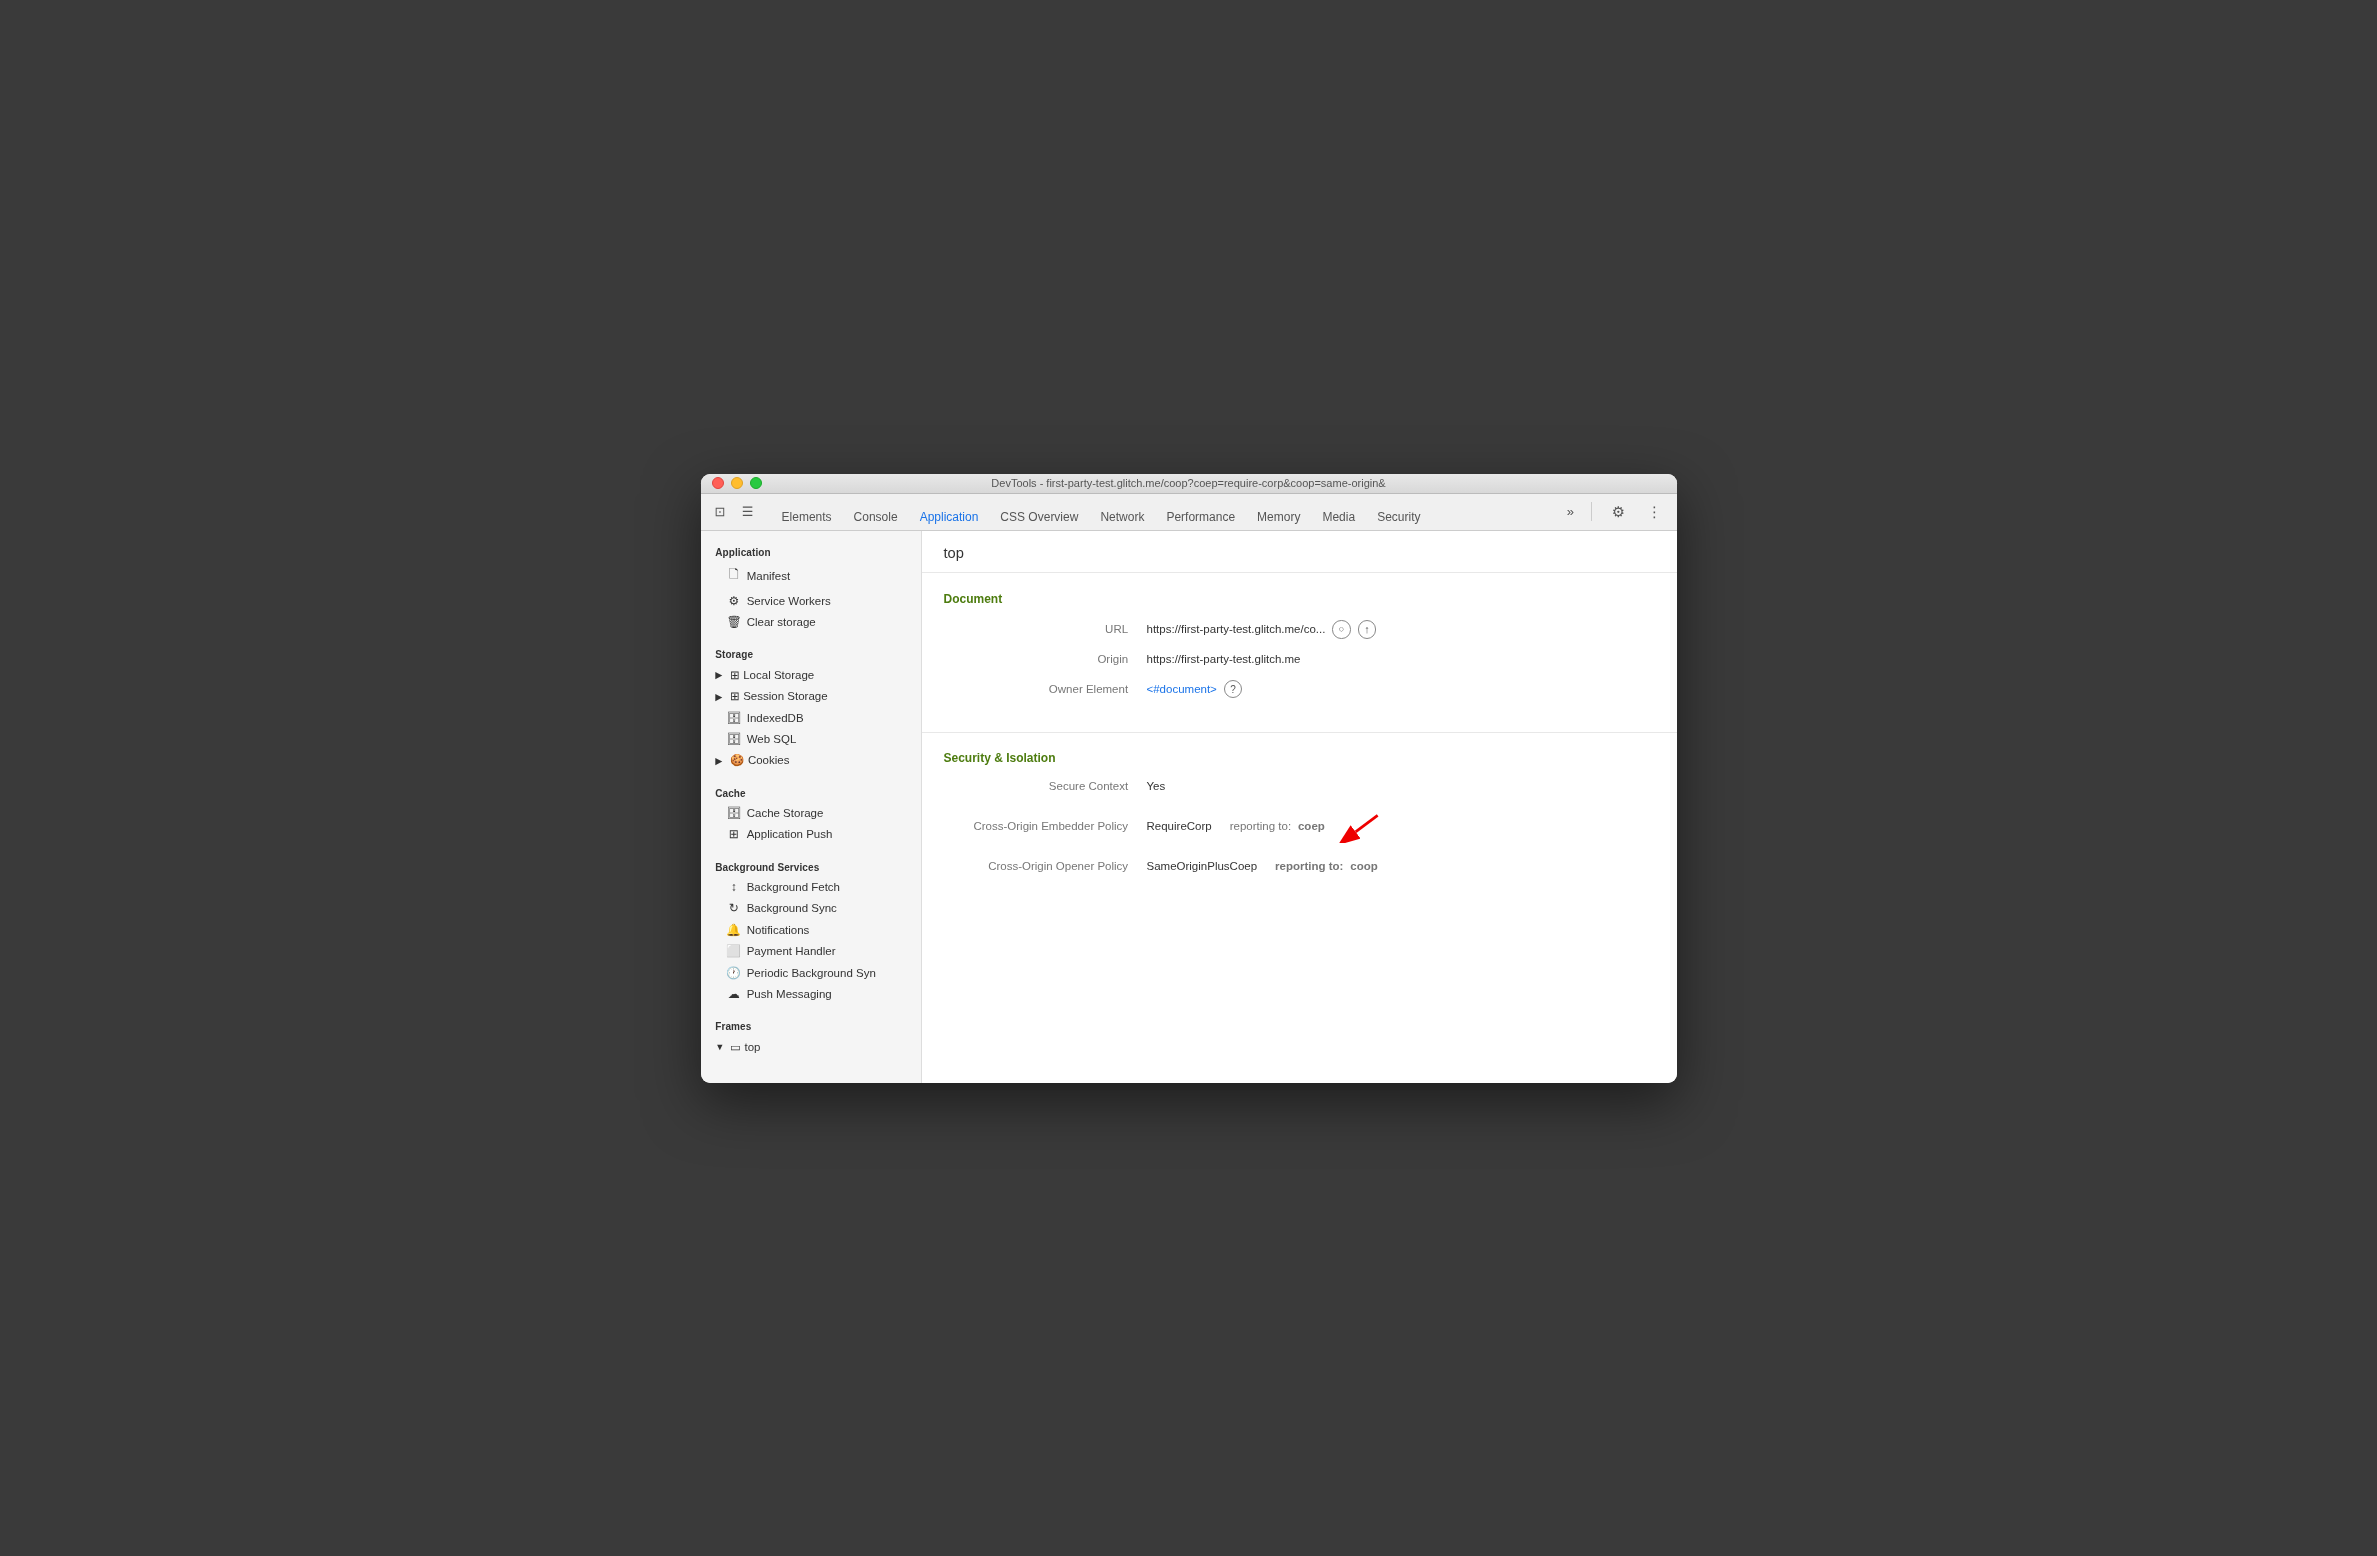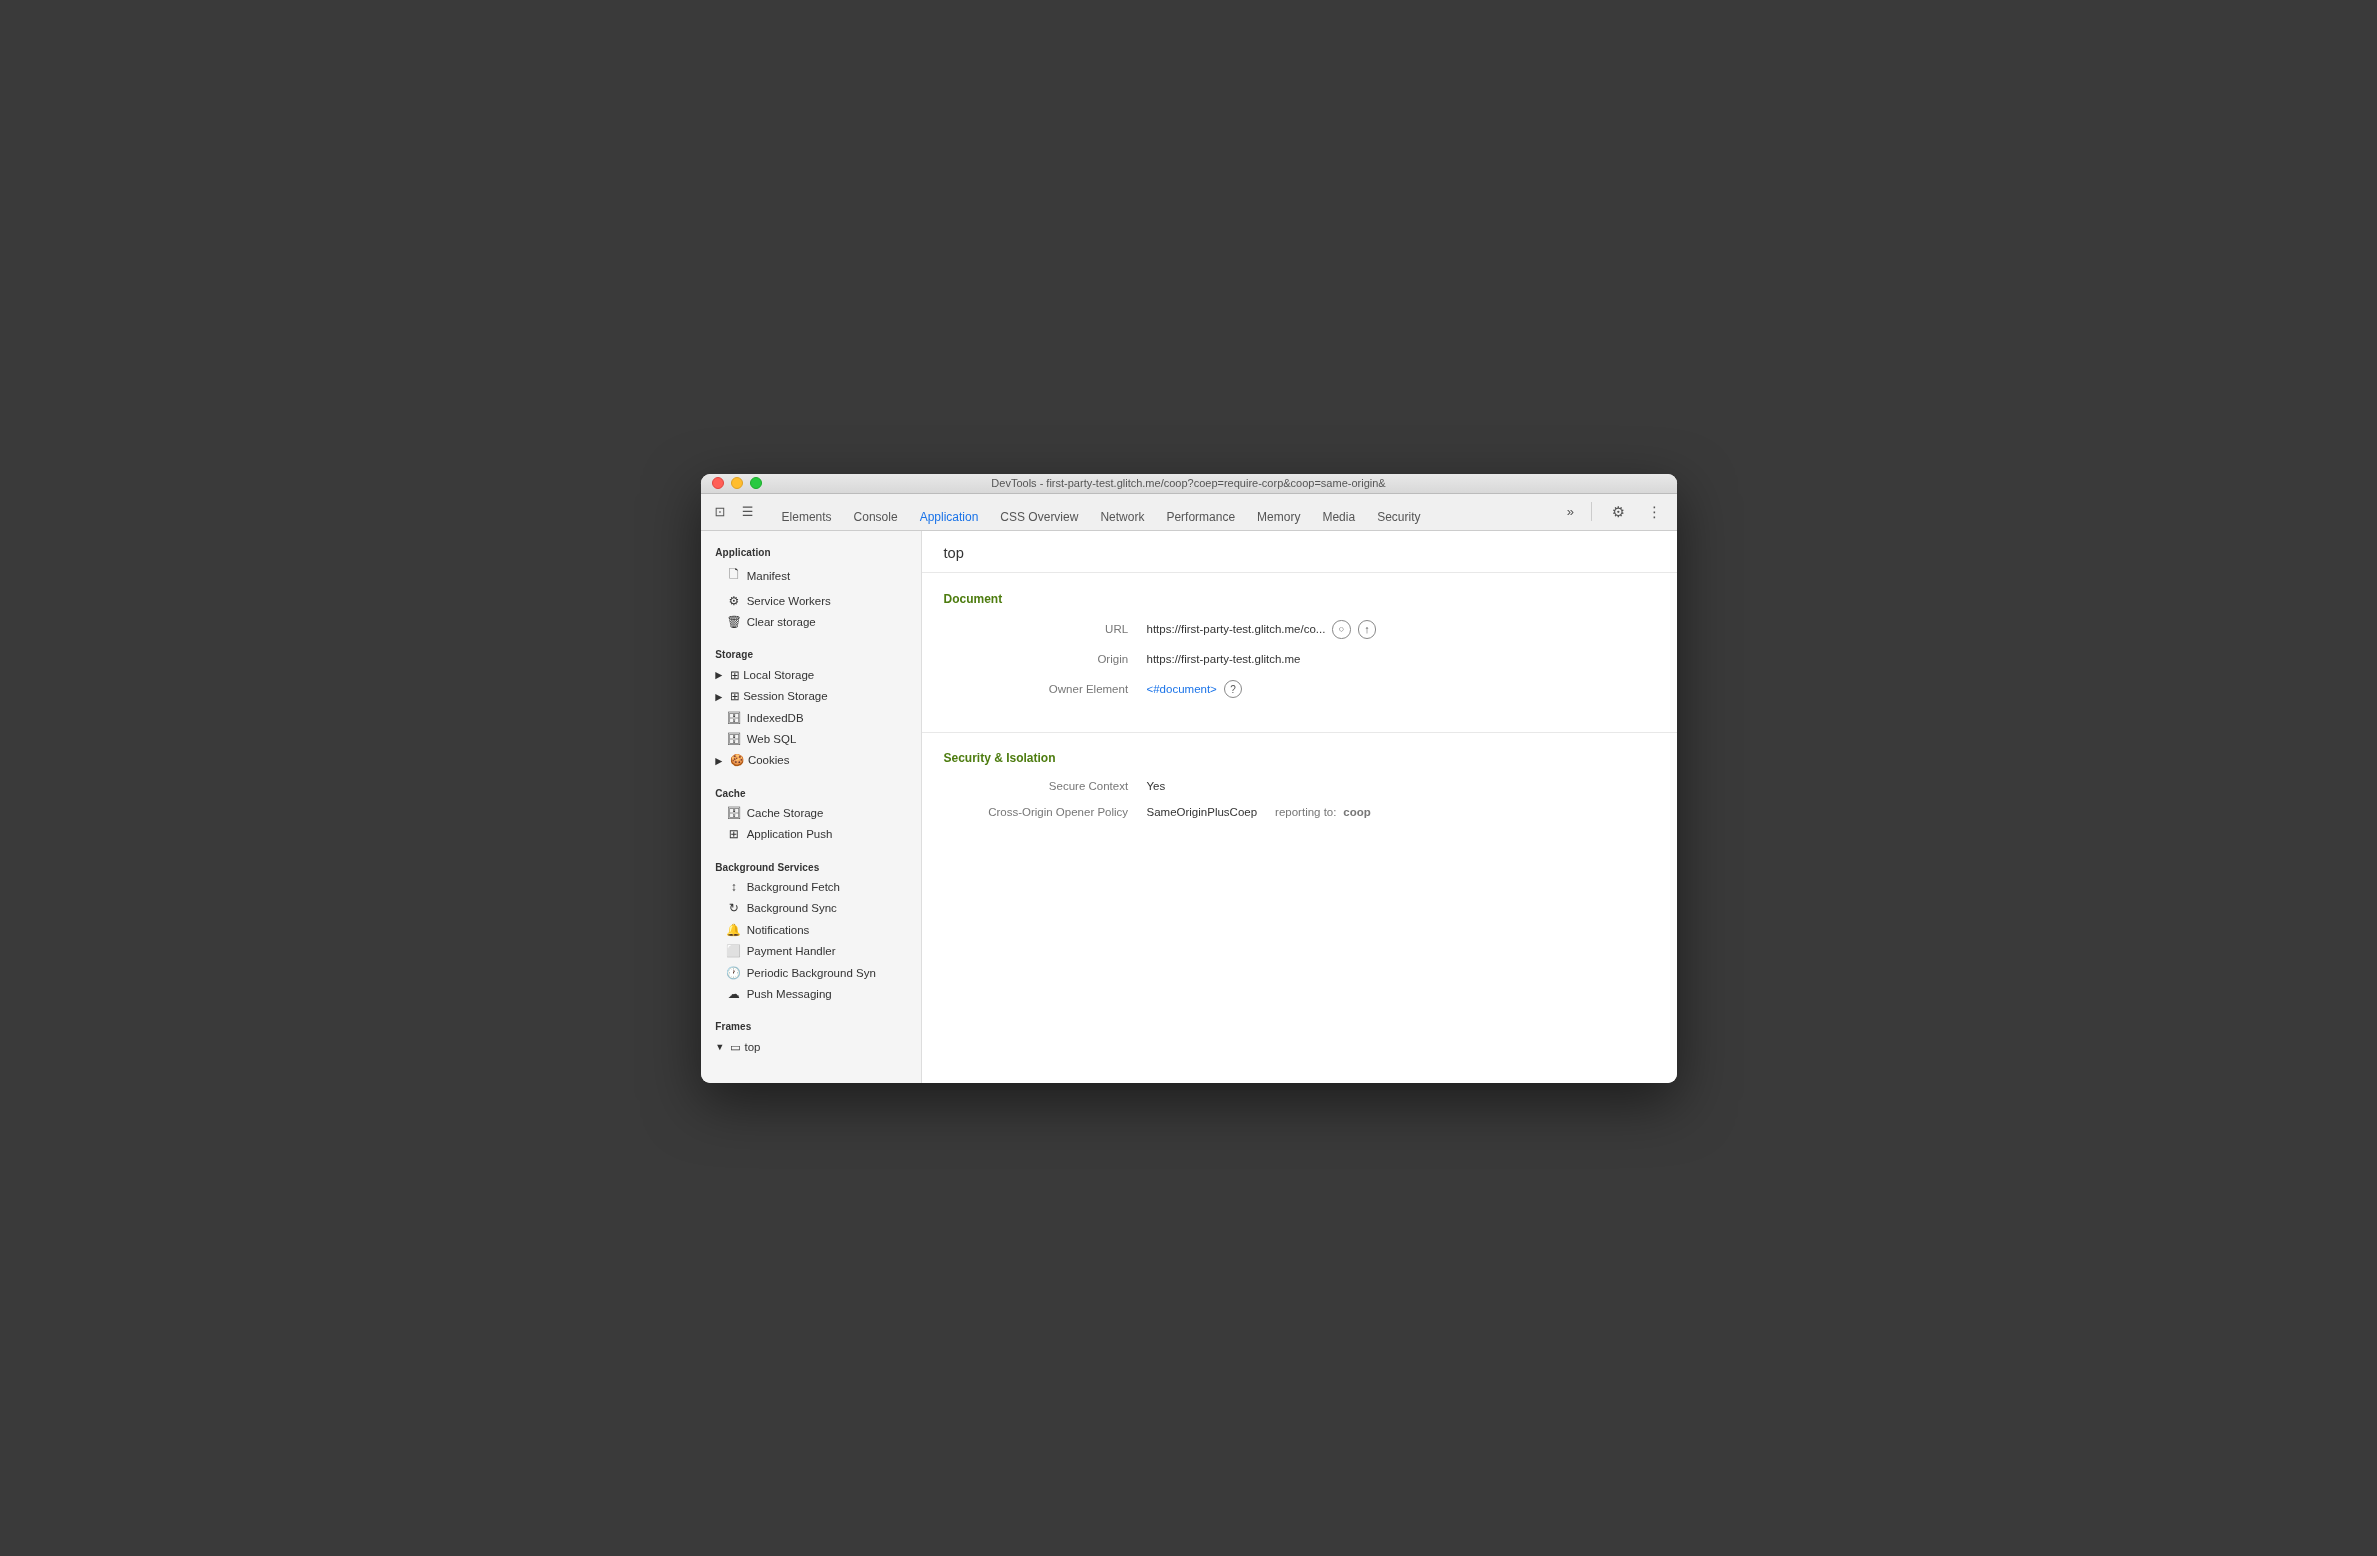--- a/index.html
+++ b/index.html
@@ -434,26 +434,47 @@
       <div class="security-section">
         <div class="section-title">Security &amp; Isolation</div>
 
         <div class="field-row">
           <div class="field-label">Secure Context</div>
           <div class="field-value">
             <span>Yes</span>
           </div>
         </div>
 
+        <div class="field-row">
+          <div class="field-label">Cross-Origin Embedder Policy</div>
+          <div class="field-value">
+            <span style="font-weight:500;">RequireCorp</span>
+            <span style="color:#777; margin-left:11px;">
+              <span>reporting to:</span>
+              <strong style="margin-left:3.7px;">coep</strong>
+            </span>
+
+            <span style="margin-left:7.4px;">
+              <svg width="46" height="37" viewBox="0 0 50 40">
+                <defs>
+                  <marker id="arrowhead" markerWidth="8" markerHeight="6" refX="0" refY="3" orient="auto">
+                    <polygon points="0 0, 8 3, 0 6" fill="#e00"></polygon>
+                  </marker>
+                </defs>
+                <line x1="42" y1="10" x2="18" y2="28" stroke="#e00" stroke-width="3" marker-end="url(#arrowhead)"></line>
+              </svg>
+            </span>
+          </div>
+        </div>
 
         <div class="field-row">
           <div class="field-label">Cross-Origin Opener Policy</div>
           <div class="field-value">
             <span style="font-weight:500;">SameOriginPlusCoep</span>
-            <span style="color:#777; margin-left:11px;">
+            <span style="color:#777; margin-left:11px;font-weight:bold;">
               <span>reporting to:</span>
               <strong style="margin-left:3.7px;">coop</strong>
             </span>
           </div>
         </div>
       </div>
     </div>
   </div>
 </div>
 

